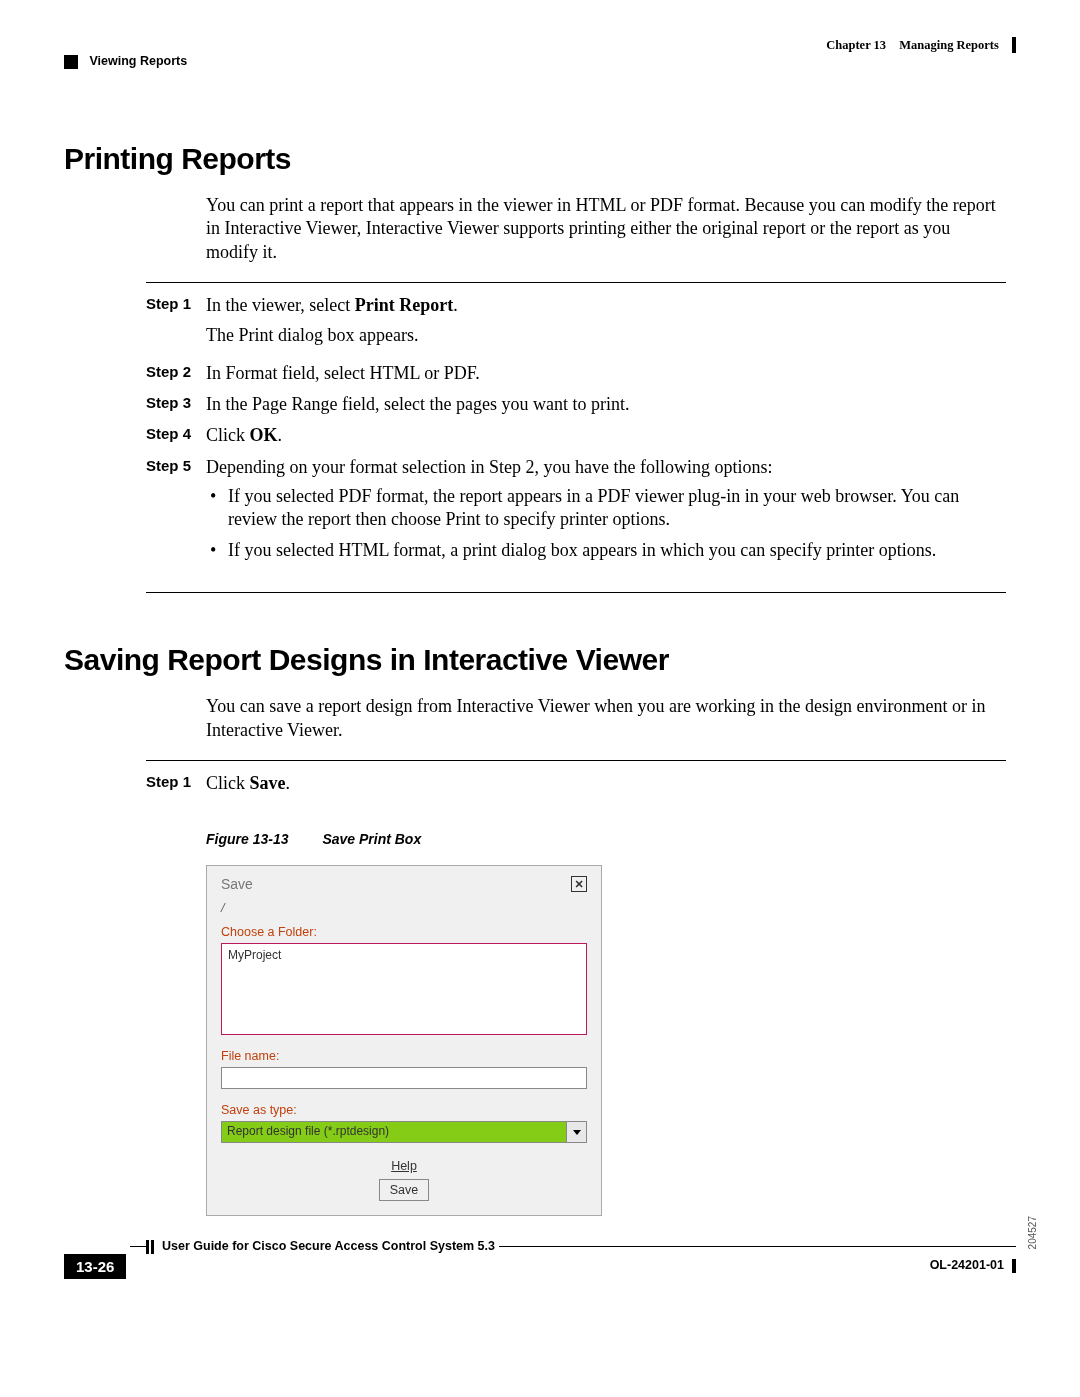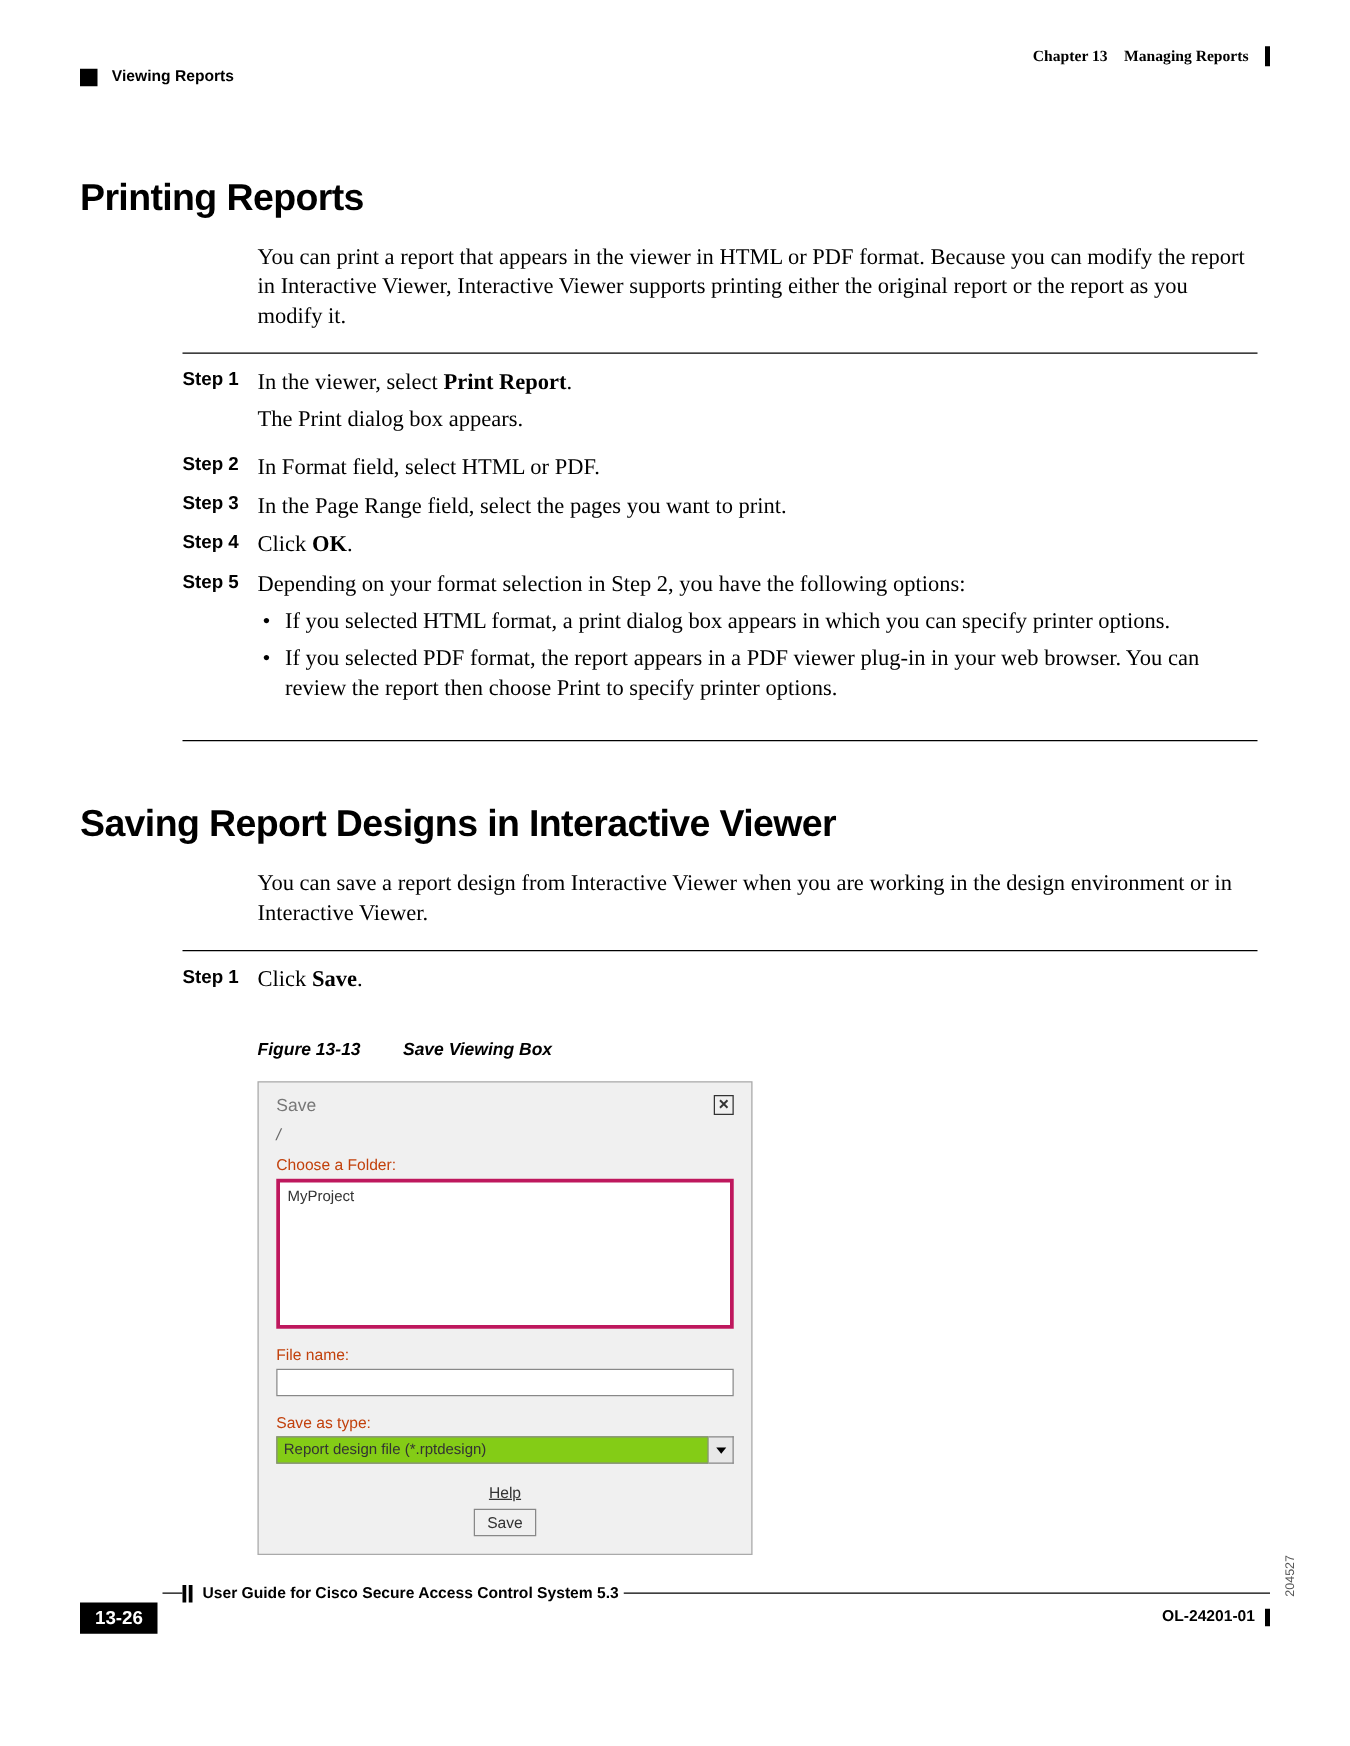--- a/index.html
+++ b/index.html
@@ -35,21 +35,21 @@
     .figcap { font-family: Arial, Helvetica, sans-serif; font-style: italic; font-weight: bold; font-size: 14px; margin-left: 142px; margin-top: 30px; margin-bottom: 18px; }
     .figcap span:first-child { margin-right: 30px; }
     
     .dialog-wrap { margin-left: 142px; position: relative; }
     .dialog { width: 396px; background: #f0f0f0; border: 1px solid #aaa; padding: 10px 14px 14px 14px; font-family: Arial, Helvetica, sans-serif; font-size: 12.5px; color: #333; position: relative; }
     .dlg-title-row { display: flex; justify-content: space-between; align-items: center; margin-bottom: 8px; }
     .dlg-title { color: #777; font-size: 14px; }
     .dlg-close { width: 16px; height: 16px; border: 1.5px solid #333; display: flex; align-items: center; justify-content: center; font-size: 11px; font-weight: bold; line-height: 1; background: #f0f0f0; }
     .dlg-slash { color: #666; font-style: italic; font-size: 13px; margin-bottom: 10px; }
     .dlg-label { margin-bottom: 4px; color: #c2410c; }
-    .dlg-folder-box { background: #fff; border: 3px solid #be185d; height: 120px; padding: 4px 6px; margin-bottom: 14px; }
+    .dlg-folder-box { background: #fff; border: 1px solid #be185d; height: 92px; padding: 4px 6px; margin-bottom: 14px; }
     .dlg-folder-box div { font-size: 12px; }
     .dlg-input { background: #fff; border: 1px solid #888; height: 22px; width: 100%; margin-bottom: 14px; }
     .dlg-select { display: flex; width: 100%; margin-bottom: 16px; }
     .dlg-select-text { background: #84cc16; border: 1px solid #888; height: 22px; flex: 1; padding: 2px 5px; font-size: 12px; }
     .dlg-select-btn { width: 20px; height: 22px; border: 1px solid #888; border-left: 0; background: #e8e8e8; display: flex; align-items: center; justify-content: center; }
     .dlg-select-btn::after { content: ""; border-left: 4px solid transparent; border-right: 4px solid transparent; border-top: 5px solid #000; }
     .dlg-footer { text-align: center; }
     .dlg-help { text-decoration: underline; font-size: 12.5px; margin-bottom: 6px; display: block; }
     .dlg-save-btn { border: 1px solid #888; background: #f0f0f0; padding: 3px 10px; font-size: 12.5px; display: inline-block; }
     .sidecode { position: absolute; right: -22px; bottom: 0; font-family: Arial, sans-serif; font-size: 10px; transform: rotate(-90deg); transform-origin: right bottom; color: #555; }
@@ -102,42 +102,42 @@
       <div class="step-label">Step 4</div>
       <div class="step-content">
         <span>Click </span><b>OK</b><span>.</span>
       </div>
     </div>
     <div class="step-row">
       <div class="step-label">Step 5</div>
       <div class="step-content">
         <p>Depending on your format selection in Step 2, you have the following options:</p>
         <ul class="bullets">
+          <li>If you selected PDF format, the report appears in a PDF viewer plug-in in your web browser. You can review the report then choose Print to specify printer options.</li>
           <li>If you selected HTML format, a print dialog box appears in which you can specify printer options.</li>
-          <li>If you selected PDF format, the report appears in a PDF viewer plug-in in your web browser. You can review the report then choose Print to specify printer options.</li>
         </ul>
       </div>
     </div>
   </div>
 
   <h1 class="second">Saving Report Designs in Interactive Viewer</h1>
   <p class="intro">You can save a report design from Interactive Viewer when you are working in the design environment or in Interactive Viewer.</p>
 
   <div class="steps steps-border-top">
     <div class="step-row">
       <div class="step-label">Step 1</div>
       <div class="step-content">
         <p><span>Click </span><b>Save</b><span>.</span></p>
       </div>
     </div>
   </div>
 
   <div class="figcap">
     <span>Figure 13-13</span>
-    <span>Save Viewing Box</span>
+    <span>Save Print Box</span>
   </div>
 
   <div class="dialog-wrap">
     <div class="dialog">
       <div class="dlg-title-row">
         <span class="dlg-title">Save</span>
         <span class="dlg-close">✕</span>
       </div>
       <div class="dlg-slash">/</div>
       <div class="dlg-label">Choose a Folder:</div>

